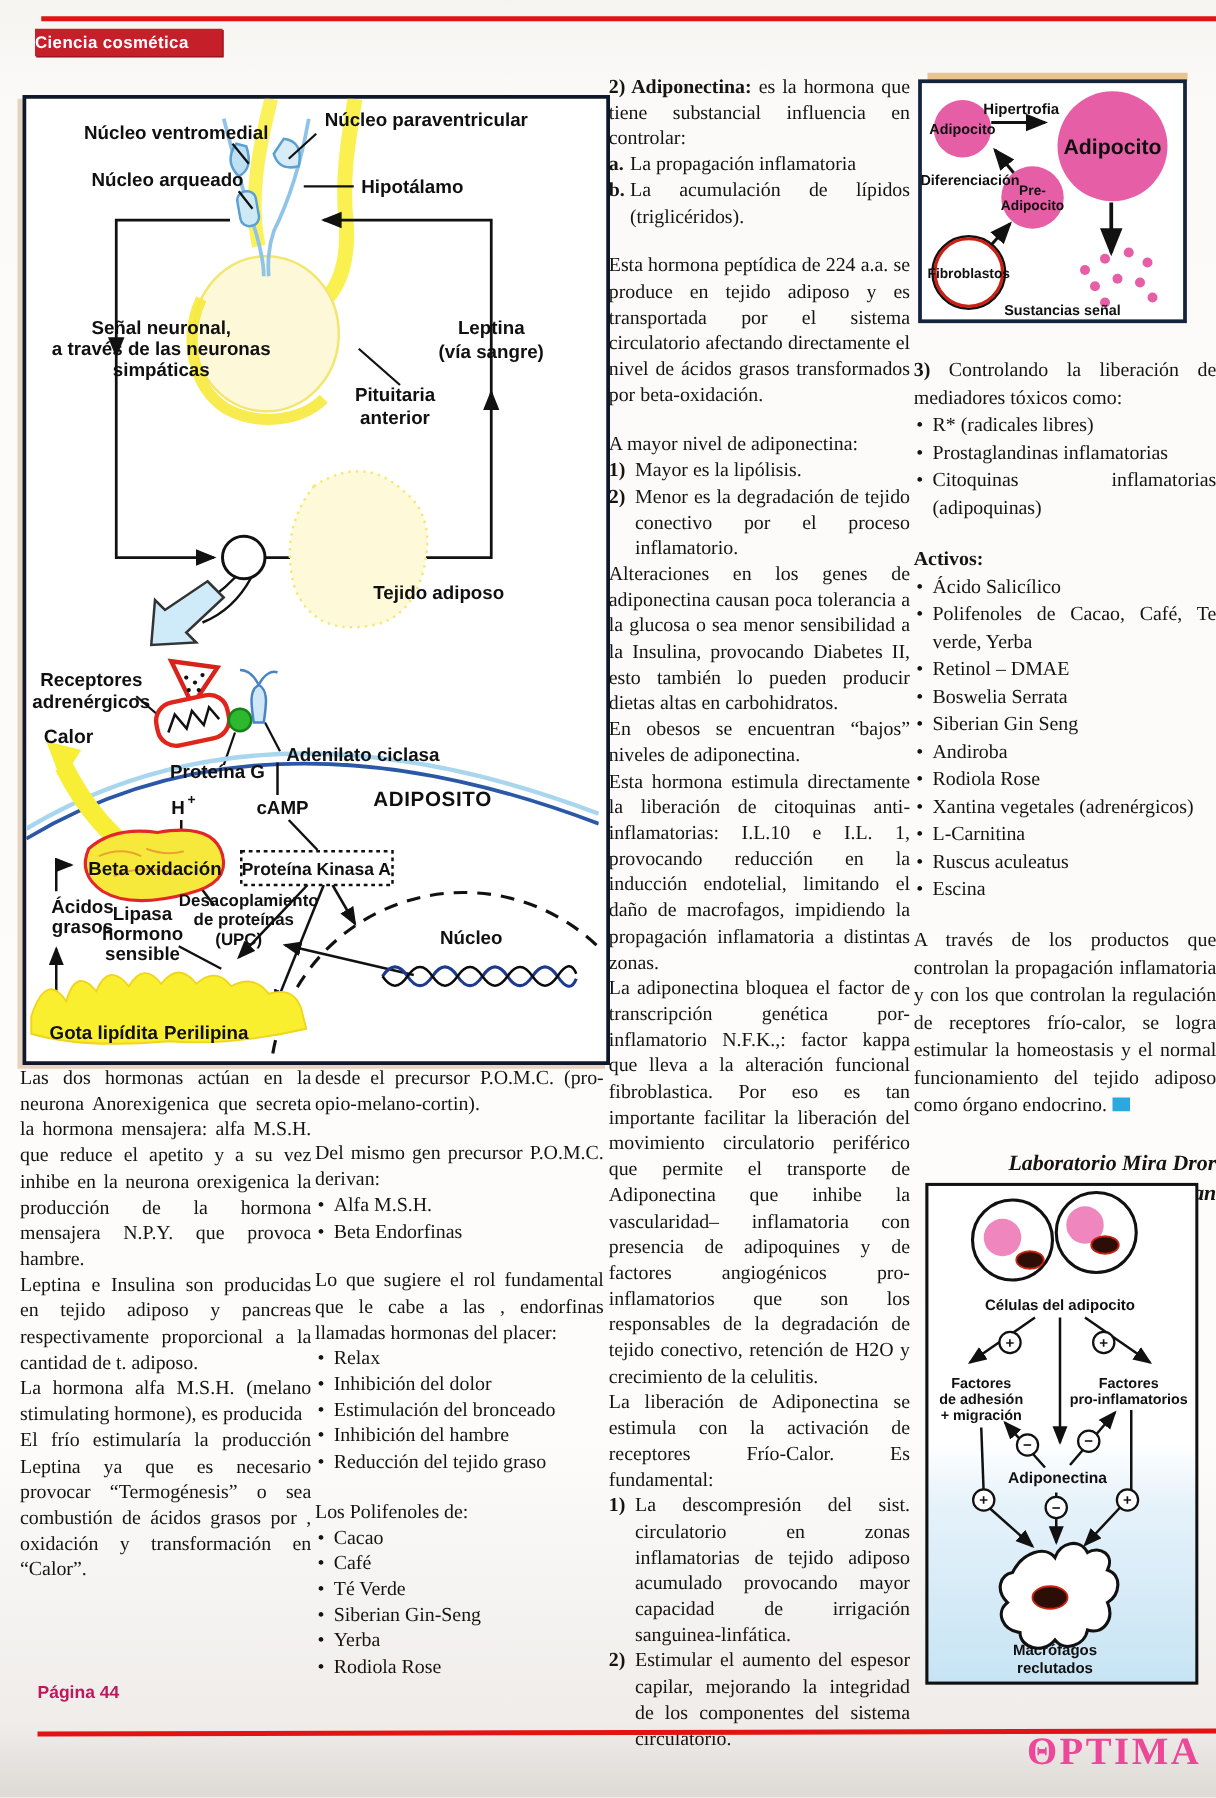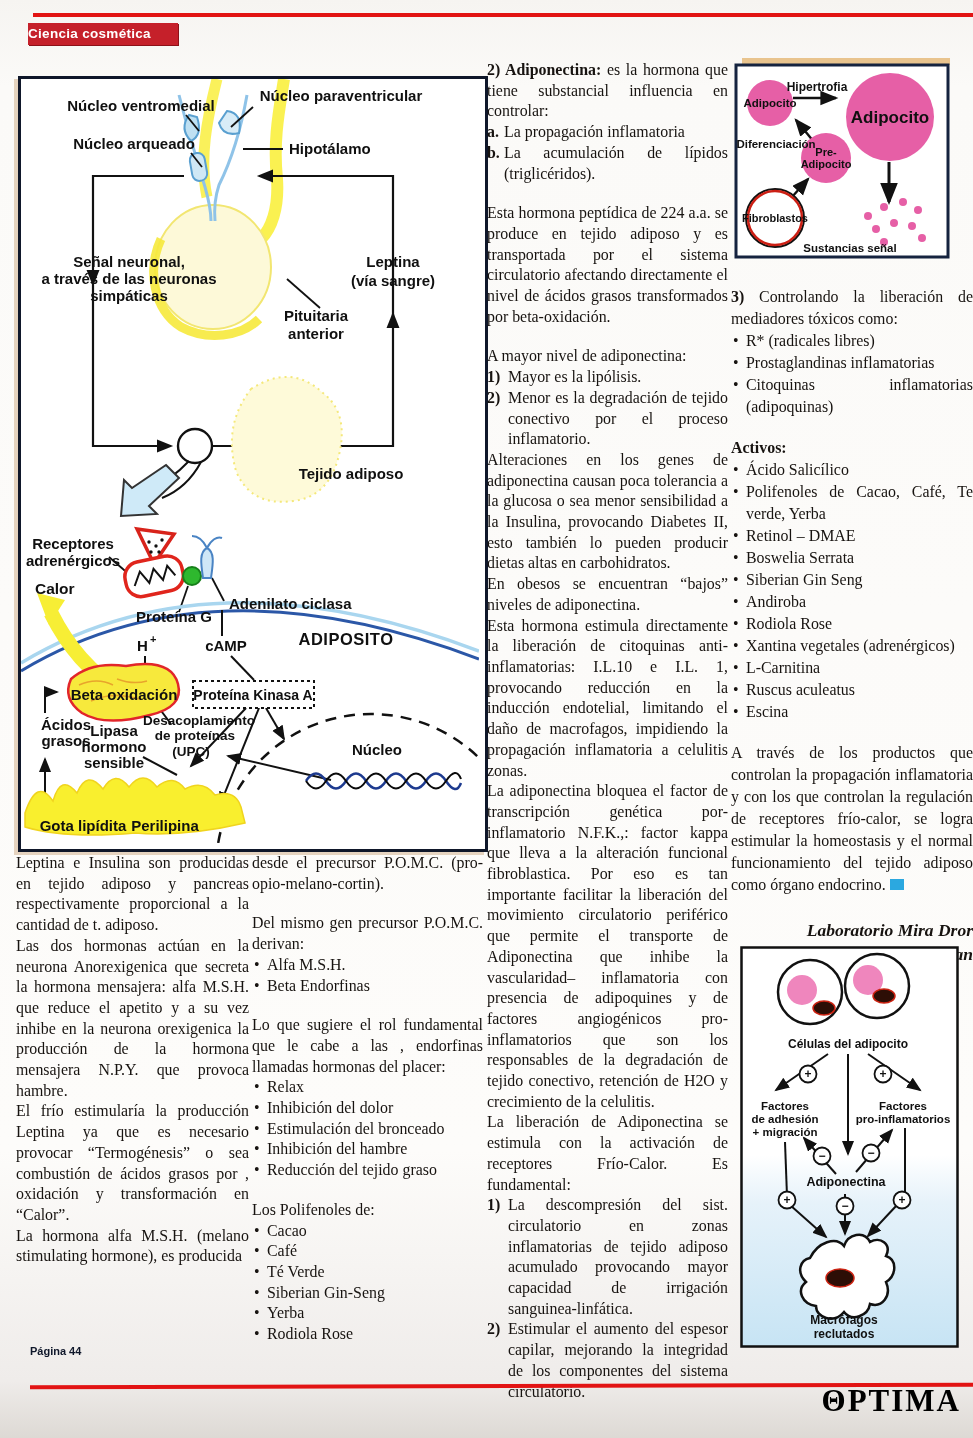--- a/index.html
+++ b/index.html
@@ -27,22 +27,22 @@
   .li{position:relative;padding-left:15px;}
   .li .blt{position:absolute;left:2px;top:0;}
   .ni{position:relative;padding-left:21px;}
   .ni .num{position:absolute;left:0;font-weight:700;}
   .ab{position:relative;padding-left:17px;}
   .ab .mk{position:absolute;left:0;font-weight:700;}
   b{font-weight:700;}
   .author{margin-top:22px;text-align:right;font-weight:700;font-style:italic;font-size:17.5px;line-height:24px;}
   .endsq{display:inline-block;width:14px;height:11px;background:#2ba8e0;margin-left:4px;vertical-align:baseline;}
   .footline{left:30px;right:0;top:1384px;height:4px;background:#e21313;transform:rotate(-.15deg);}
-  .pagenum{left:30px;top:1345px;font-family:"Liberation Sans",sans-serif;font-weight:700;font-size:11px;color:#0f172a;}
-  .logo{right:12px;top:1383px;font-family:"Liberation Serif",serif;font-weight:600;font-size:31px;letter-spacing:2px;color:#000000;}
+  .pagenum{left:30px;top:1345px;font-family:"Liberation Sans",sans-serif;font-weight:700;font-size:14px;color:#be185d;}
+  .logo{right:12px;top:1383px;font-family:"Liberation Serif",serif;font-weight:600;font-size:31px;letter-spacing:2px;color:#ec4899;}
   
   .dlbl{font-family:"Liberation Sans",sans-serif;font-weight:700;fill:#101010;font-size:15px;}
   .s11{font-size:11px;}.s115{font-size:11.5px;}.s12{font-size:12px;}.s125{font-size:12.5px;}
   .s135{font-size:13.5px;}.s14{font-size:14px;}.s155{font-size:15.5px;}.s165{font-size:16.5px;}.s17{font-size:17px;}
   svg{display:block;}
 </style>
 </head>
 <body>
 
 <div class="abs topline"></div>
@@ -203,21 +203,21 @@
   <div class="ab"><span class="mk">a.</span><span>La propagación inflamatoria</span></div>
   <div class="ab"><span class="mk">b.</span><span>La acumulación de lípidos (triglicéridos).</span></div>
   <div class="gap"></div>
   <p>Esta hormona peptídica de 224 a.a. se produce en tejido adiposo y es transportada por el sistema circulatorio afectando directamente el nivel de ácidos grasos transformados por beta-oxidación.</p>
   <div class="gap"></div>
   <p>A mayor nivel de adiponectina:</p>
   <div class="ni"><span class="num">1)</span><span>Mayor es la lipólisis.</span></div>
   <div class="ni"><span class="num">2)</span><span>Menor es la degradación de tejido conectivo por el proceso inflamatorio.</span></div>
   <p>Alteraciones en los genes de adiponectina causan poca tolerancia a la glucosa o sea menor sensibilidad a la Insulina, provocando Diabetes II, esto también lo pueden producir dietas altas en carbohidratos.</p>
   <p>En obesos se encuentran “bajos” niveles de adiponectina.</p>
-  <p>Esta hormona estimula directamente la liberación de citoquinas anti-inflamatorias: I.L.10 e I.L. 1, provocando reducción en la inducción endotelial, limitando el daño de macrofagos, impidiendo la propagación inflamatoria a celulitis zonas.</p>
+  <p>Esta hormona estimula directamente la liberación de citoquinas anti-inflamatorias: I.L.10 e I.L. 1, provocando reducción en la inducción endotelial, limitando el daño de macrofagos, impidiendo la propagación inflamatoria a distintas zonas.</p>
   <p>La adiponectina bloquea el factor de transcripción genética por-inflamatorio N.F.K.,: factor kappa que lleva a la alteración funcional fibroblastica. Por eso es tan importante facilitar la liberación del movimiento circulatorio periférico que permite el transporte de Adiponectina que inhibe la vascularidad– inflamatoria con presencia de adipoquines y de factores angiogénicos pro-inflamatorios que son los responsables de la degradación de tejido conectivo, retención de H2O y crecimiento de la celulitis.</p>
   <p>La liberación de Adiponectina se estimula con la activación de receptores Frío-Calor. Es fundamental:</p>
   <div class="ni"><span class="num">1)</span><span>La descompresión del sist. circulatorio en zonas inflamatorias de tejido adiposo acumulado provocando mayor capacidad de irrigación sanguinea-linfática.</span></div>
   <div class="ni"><span class="num">2)</span><span>Estimular el aumento del espesor capilar, mejorando la integridad de los componentes del sistema circulatorio.</span></div>
 </div>
 
 <div class="abs rtdiag">
 <svg width="220" height="208" viewBox="0 0 220 208">
   <defs>
     <marker id="ah2" orient="auto" markerWidth="9" markerHeight="8" refX="6.5" refY="3">
@@ -281,24 +281,24 @@
   <div class="li"><span class="blt">•</span><span>Escina</span></div>
   <div class="gap"></div>
   <p><span>A través de los productos que controlan la propagación inflamatoria y con los que controlan la regulación de receptores frío-calor, se logra estimular la homeostasis y el normal funcionamiento del tejido adiposo como órgano endocrino.</span><span class="endsq"></span></p>
   <div class="author">
     <div>Laboratorio Mira Dror</div>
     <div>Dra. Diana Kohan</div>
   </div>
 </div>
 
 <div class="abs col blcol1">
+  <p>Las dos hormonas actúan en la neurona Anorexigenica que secreta la hormona mensajera: alfa M.S.H. que reduce el apetito y a su vez inhibe en la neurona orexigenica la producción de la hormona mensajera N.P.Y. que provoca hambre.</p>
   <p>Leptina e Insulina son producidas en tejido adiposo y pancreas respectivamente proporcional a la cantidad de t. adiposo.</p>
-  <p>Las dos hormonas actúan en la neurona Anorexigenica que secreta la hormona mensajera: alfa M.S.H. que reduce el apetito y a su vez inhibe en la neurona orexigenica la producción de la hormona mensajera N.P.Y. que provoca hambre.</p>
+  <p>La hormona alfa M.S.H. (melano stimulating hormone), es producida</p>
   <p>El frío estimularía la producción Leptina ya que es necesario provocar “Termogénesis” o sea combustión de ácidos grasos por , oxidación y transformación en “Calor”.</p>
-  <p>La hormona alfa M.S.H. (melano stimulating hormone), es producida</p>
 </div>
 
 <div class="abs col blcol2">
   <p>desde el precursor P.O.M.C. (pro-opio-melano-cortin).</p>
   <div class="gap"></div>
   <p>Del mismo gen precursor P.O.M.C. derivan:</p>
   <div class="li"><span class="blt">•</span><span>Alfa M.S.H.</span></div>
   <div class="li"><span class="blt">•</span><span>Beta Endorfinas</span></div>
   <div class="gap"></div>
   <p>Lo que sugiere el rol fundamental que le cabe a las , endorfinas llamadas hormonas del placer:</p>

